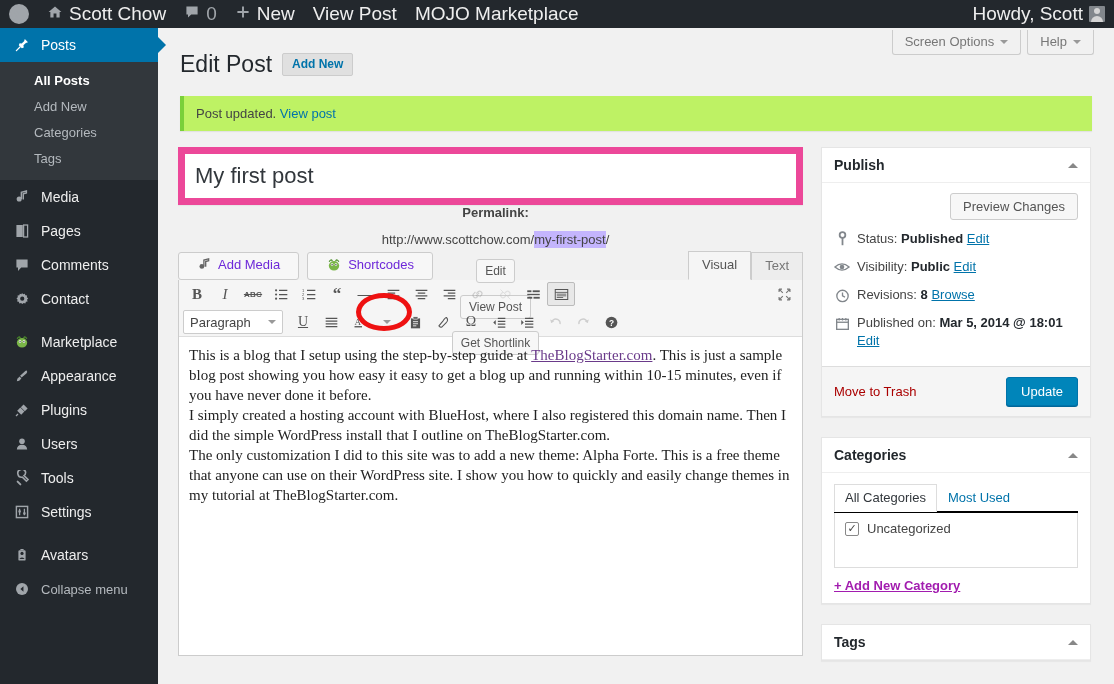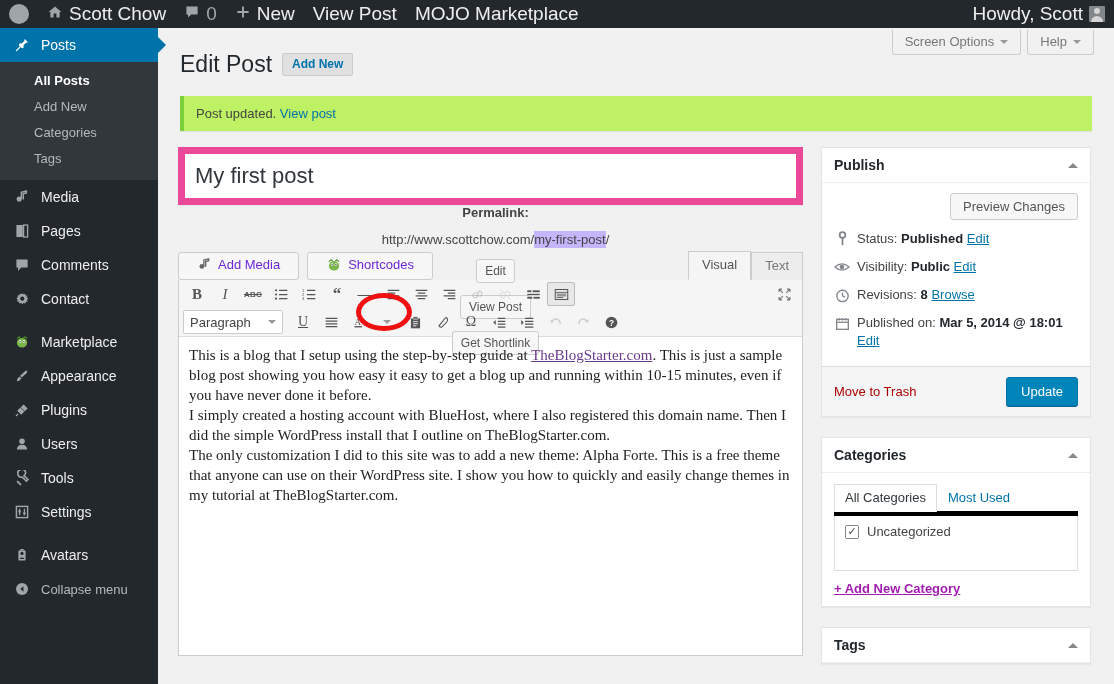--- a/index.html
+++ b/index.html
@@ -149,21 +149,21 @@
   .pub-line b{ font-weight:bold; color:#23282d; }
   .pub-line a{ color:#0073aa; }
   .pub-ico{ width:16px; height:18px; display:flex; align-items:center; justify-content:center;
             flex:0 0 16px; color:#82878c; }
   .mb-foot{ display:flex; align-items:center; justify-content:space-between;
             background:#f5f5f5; border-top:1px solid #ddd; padding:10px 12px; }
   .trash-link{ color:#a00; font-size:13px; }
   .btn-primary{ background:#0085ba; border:1px solid #0073aa; border-radius:3px;
                 color:#fff; font-size:13px; padding:6px 14px; box-shadow:0 1px 0 #006799; }
 
-  .cat-tabs{ display:flex; border-bottom:5px solid #000000; margin-bottom:0; }
+  .cat-tabs{ display:flex; border-bottom:2px solid #000000; margin-bottom:0; }
   .cat-tab{ padding:5px 10px 6px; font-size:13px; color:#0073aa; border:1px solid transparent;
             position:relative; top:1px;}
   .cat-tab.active{ color:#32373c; background:#fff; border:1px solid #ddd; border-bottom-color:#fff; }
   .cat-list{ border:1px solid #ddd; border-top:none; height:55px; padding:8px 10px; background:#fff;}
   .cat-item{ display:flex; align-items:center; gap:8px; font-size:13px; color:#444;}
   .cbx{ width:14px;height:14px; border:1px solid #888; background:#fff; border-radius:2px;
         display:flex;align-items:center;justify-content:center; font-size:11px; color:#444;}
   .addcat{ display:block; margin-top:10px; color:#a21caf; font-size:13px; font-weight:bold;
            text-decoration:underline;}
   a{ text-decoration:none; }

